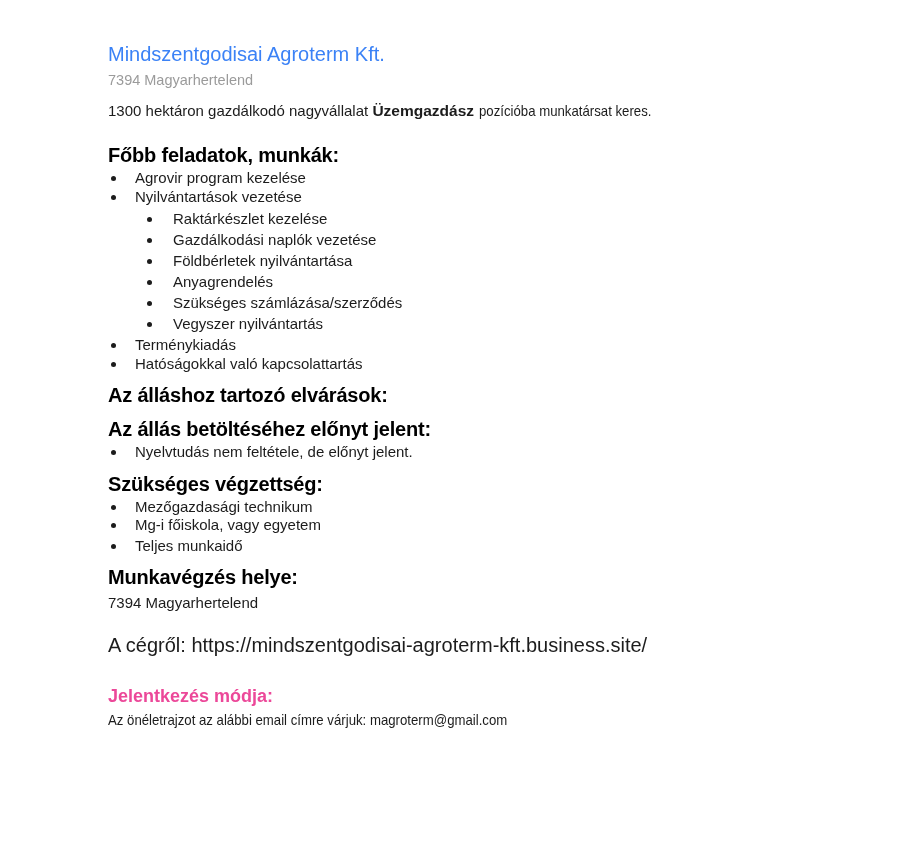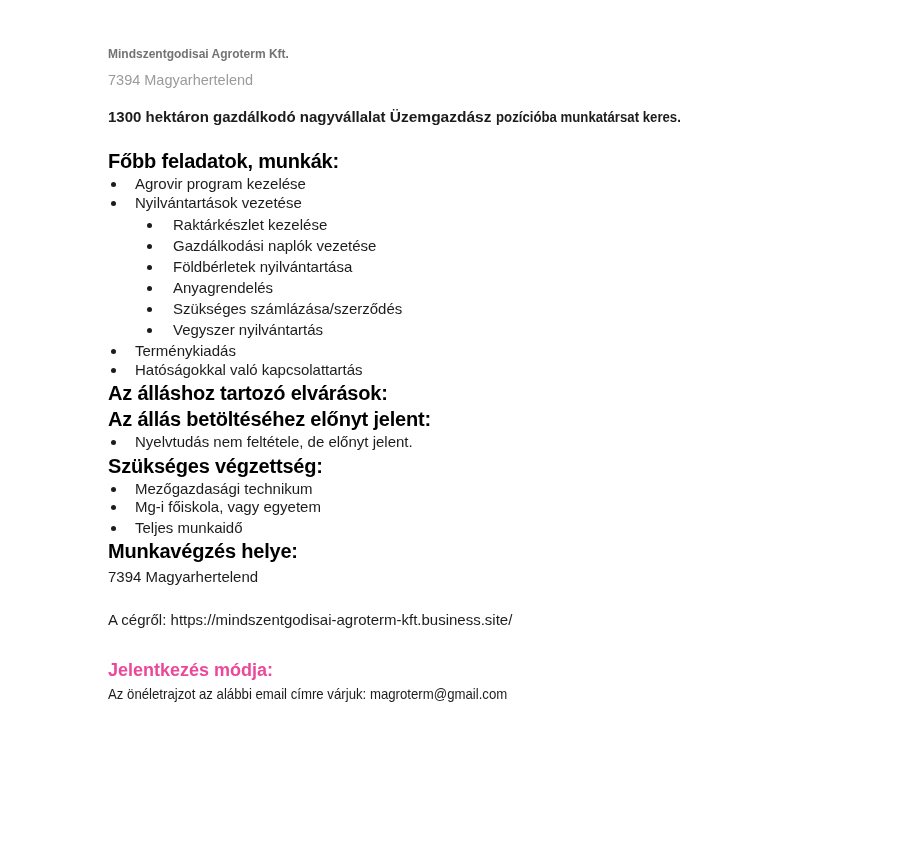--- a/index.html
+++ b/index.html
@@ -10,47 +10,46 @@
     color: #1c1c1c;
     overflow: hidden;
     position: relative;
   }
   .content {
     position: absolute;
     left: 108px; top: 44px;
     width: 730px;
   }
   .company-name {
-    font-size: 12px; font-weight: bold;
-    color: #737373;
+    font-size: 20px; font-weight: normal;
+    color: #3b82f6;
     line-height: 20px;
   }
   .company-location {
     font-size: 14.5px;
     color: #9b9b9b;
     line-height: 18px;
     margin-top: 7px;
   }
   .intro {
-    margin-top: 18px;
+    margin-top: 12px;
     font-size: 15px; line-height: 20px;
     white-space: nowrap;
-    font-weight: bold;
   }
   .intro strong { font-size: 15.5px; }
   .condensed {
     display: inline-block;
     transform: scaleX(0.88);
     transform-origin: left center;
     margin-left: 5px;
   }
   h2.sec-title {
     font-size: 20px; font-weight: bold; color: #000;
     line-height: 23px;
-    margin-top: 3px;
+    margin-top: 11px;
     letter-spacing: -0.2px;
   }
   h2.first { margin-top: 23px; }
   ul.lvl1 {
     list-style: disc;
     margin: 2px 0 0 0;
     padding-left: 19px;
   }
   ul.lvl1 > li {
     font-size: 15px;
@@ -71,21 +70,21 @@
     font-size: 15px; line-height: 19px;
     margin-top: 4px;
   }
   .benefits {
     margin-top: 22px;
     font-size: 15px; line-height: 17.5px;
   }
   .benefits .bold-line { font-weight: bold; }
   .about-line {
     margin-top: 24px;
-    font-size: 15px; line-height: 19px;
+    font-size: 20px; line-height: 19px;
   }
   .apply-title {
     margin-top: 30px;
     font-size: 18px; font-weight: bold; color: #ec4899;
     line-height: 22px;
   }
   .apply-text {
     margin-top: 3px;
     font-size: 15px; line-height: 19px;
     white-space: nowrap;

